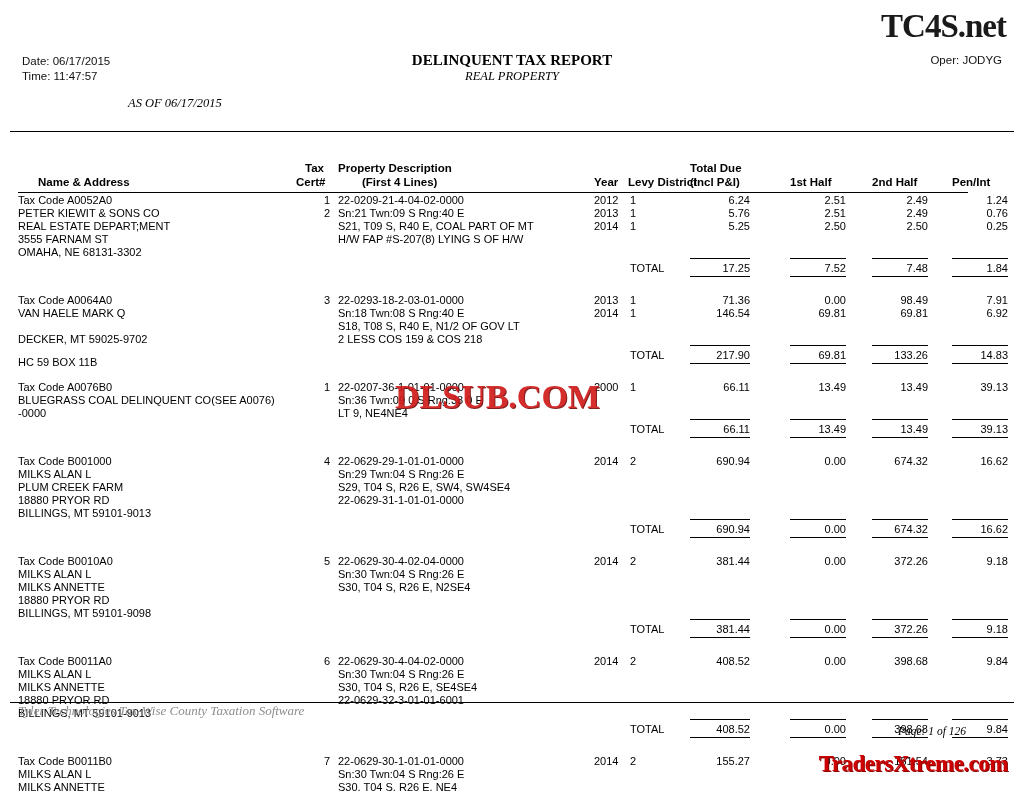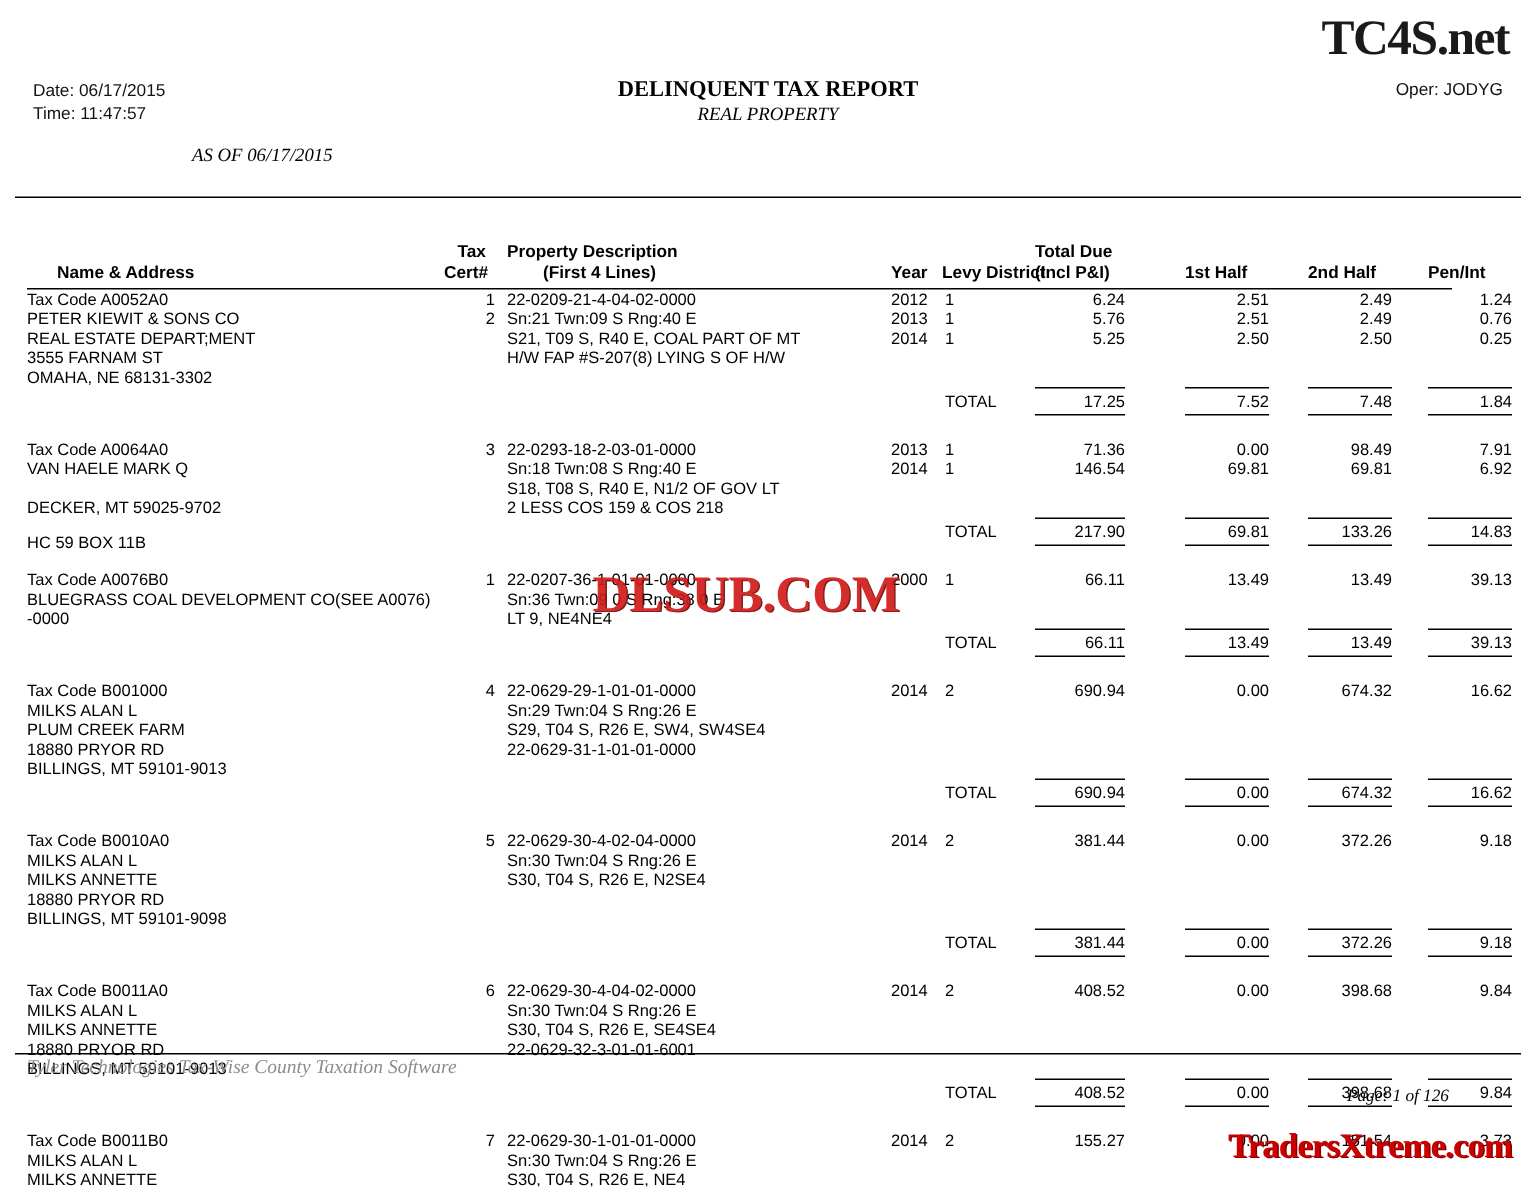--- a/index.html
+++ b/index.html
@@ -297,21 +297,21 @@
         <div class="cell c-second" style="top: 55px;">133.26</div>
         <div class="cell c-pen" style="top: 55px;">14.83</div>
         <div class="underline-set" style="left: 690px; width: 60px; top: 69px;"></div>
         <div class="underline-set" style="left: 790px; width: 56px; top: 69px;"></div>
         <div class="underline-set" style="left: 872px; width: 56px; top: 69px;"></div>
         <div class="underline-set" style="left: 952px; width: 56px; top: 69px;"></div>
       </div>
       <div style="height: 13px;"></div>
       <div class="group" style="height: 61px;">
         <div class="cell c-name" style="top: 0px;">Tax Code A0076B0</div>
-        <div class="cell c-name" style="top: 13px;">BLUEGRASS COAL DEVELOPMENT CO(SEE A0076)</div>
+        <div class="cell c-name" style="top: 13px;">BLUEGRASS COAL DELINQUENT CO(SEE A0076)</div>
         <div class="cell c-name" style="top: 26px;">-0000</div>
         <div class="cell c-cert" style="top: 0px;">1</div>
         <div class="cell c-desc" style="top: 0px;">22-0207-36-1-01-01-0000</div>
         <div class="cell c-year" style="top: 0px;">2000</div>
         <div class="cell c-levy" style="top: 0px;">1</div>
         <div class="cell c-total" style="top: 0px;">66.11</div>
         <div class="cell c-first" style="top: 0px;">13.49</div>
         <div class="cell c-second" style="top: 0px;">13.49</div>
         <div class="cell c-pen" style="top: 0px;">39.13</div>
         <div class="cell c-desc" style="top: 13px;">Sn:36 Twn:09 0 S Rng:38 0 E</div>

